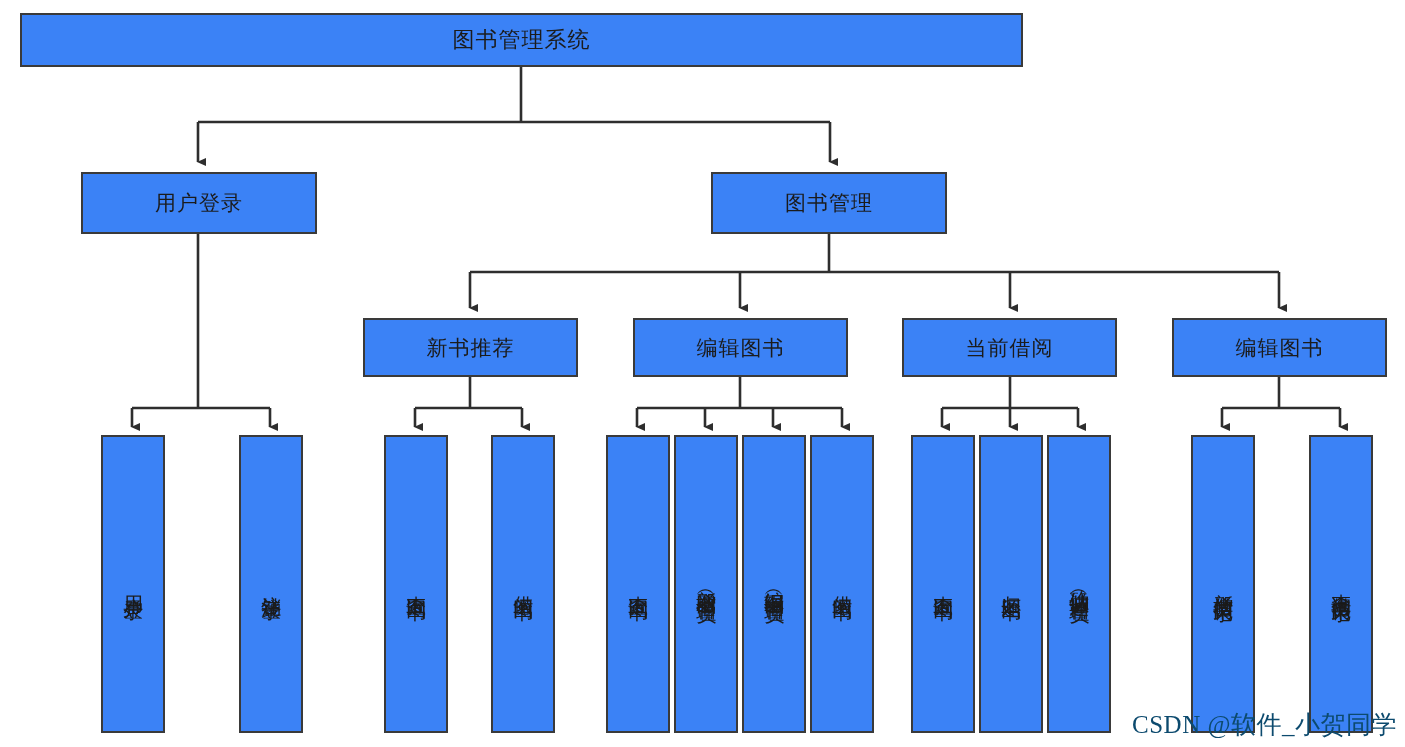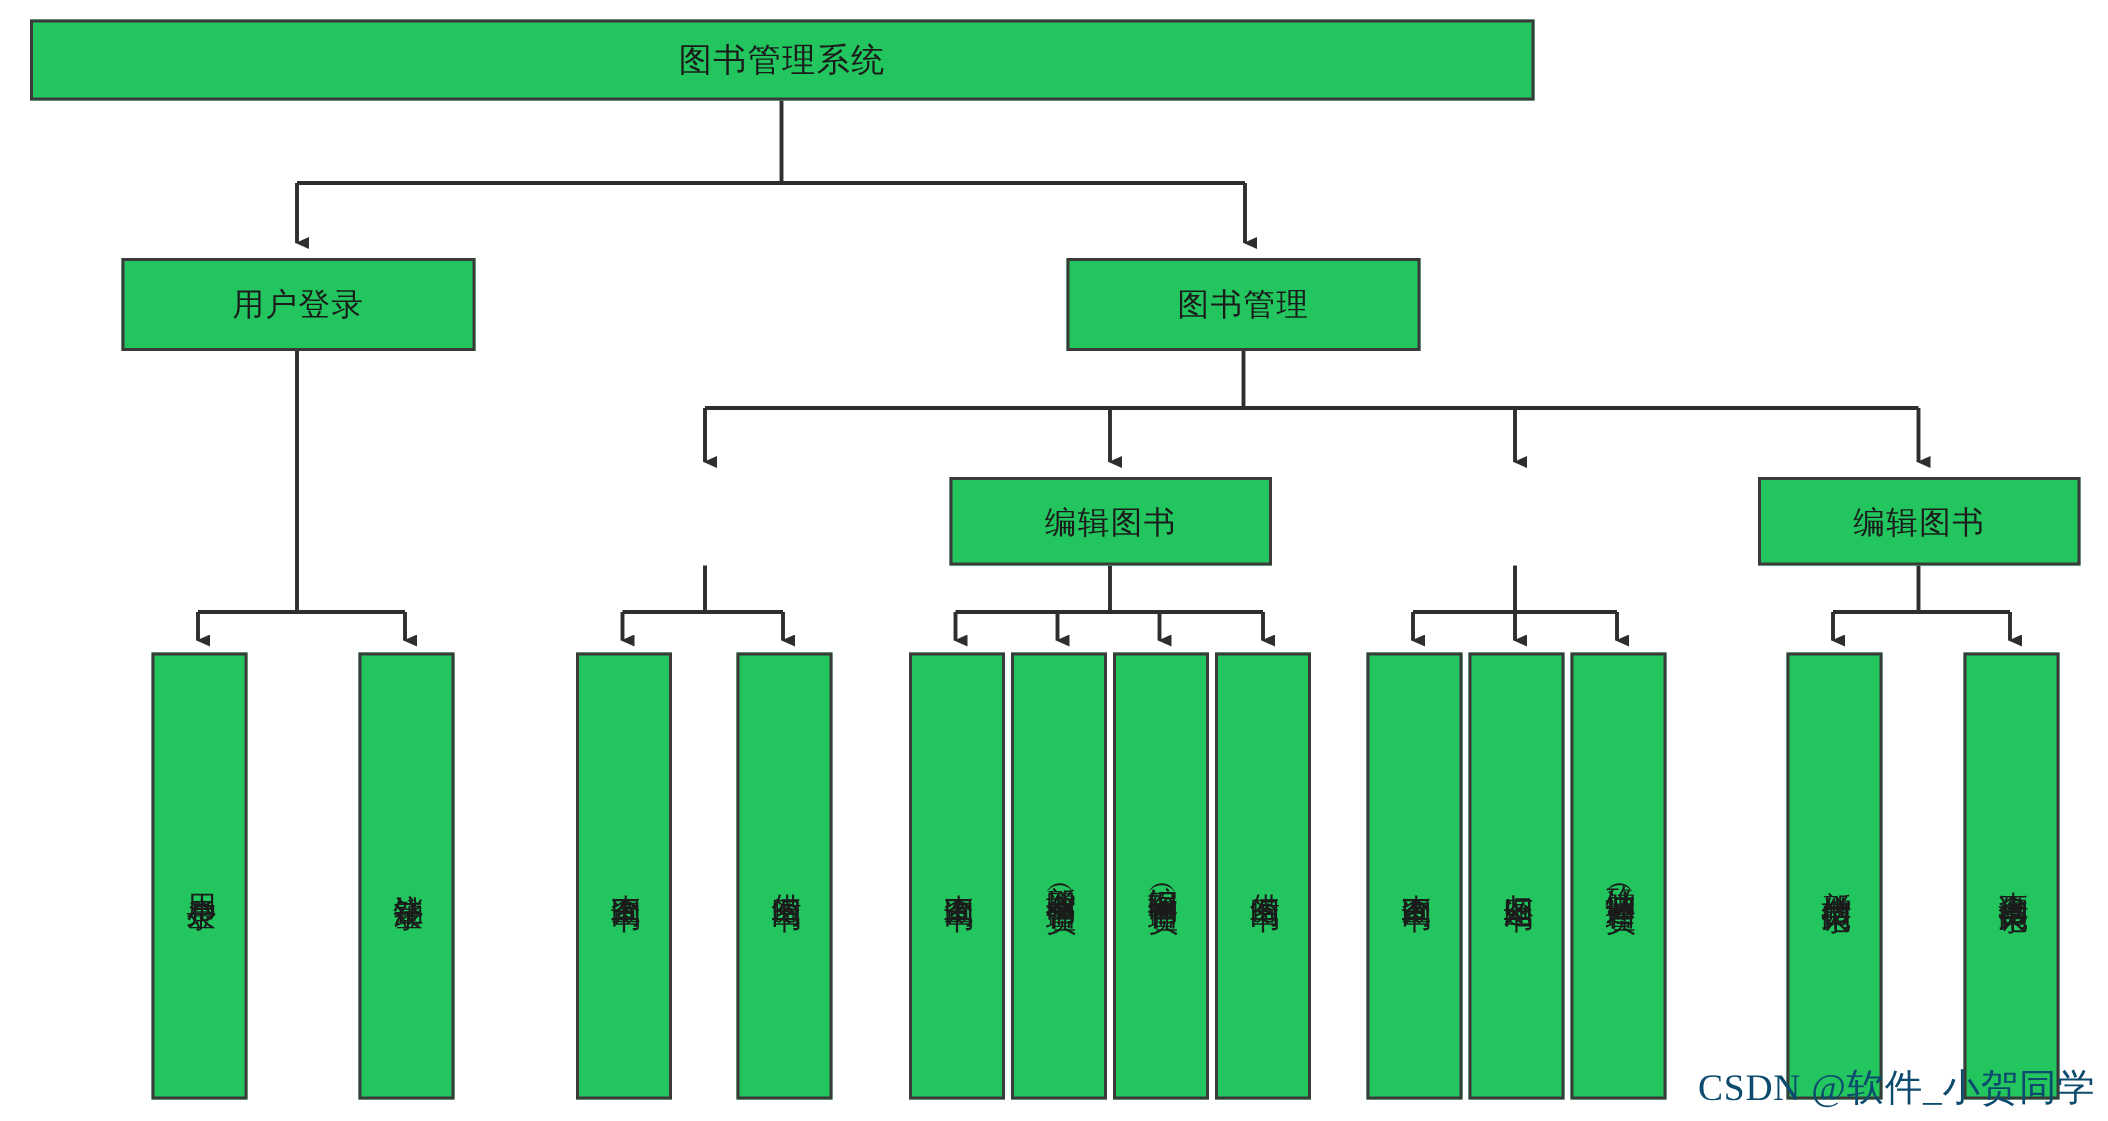--- a/index.html
+++ b/index.html
@@ -22,21 +22,21 @@
     position: absolute;
     left: 0;
     top: 0;
     width: 1405px;
     height: 747px;
     pointer-events: none;
   }
   .node {
     position: absolute;
     box-sizing: border-box;
-    background: #22c55e;
+    background: #3b82f6;
     border: 2.5px solid #3a3a3a;
     display: flex;
     align-items: center;
     justify-content: center;
     color: #1b1b1b;
     z-index: 2;
   }
   .node.h {
     font-size: 21px;
     letter-spacing: 1px;
@@ -133,25 +133,31 @@
   </div>
 
   <div class="node h" style="left:81px; top:172px; width:236px; height:62px;">
     <span>用户登录</span>
   </div>
 
   <div class="node h" style="left:711px; top:172px; width:236px; height:62px;">
     <span>图书管理</span>
   </div>
 
+  <div class="node h" style="left:363px; top:318px; width:215px; height:59px;">
+    <span>新书推荐</span>
+  </div>
 
   <div class="node h" style="left:633px; top:318px; width:215px; height:59px;">
     <span>编辑图书</span>
   </div>
 
+  <div class="node h" style="left:902px; top:318px; width:215px; height:59px;">
+    <span>当前借阅</span>
+  </div>
 
   <div class="node h" style="left:1172px; top:318px; width:215px; height:59px;">
     <span>编辑图书</span>
   </div>
 
   <div class="node v" style="left:101px; top:435px; width:64px; height:298px;">
     <span class="vtext">用户登录</span>
   </div>
   <div class="node v" style="left:239px; top:435px; width:64px; height:298px;">
     <span class="vtext">注销登录</span>

